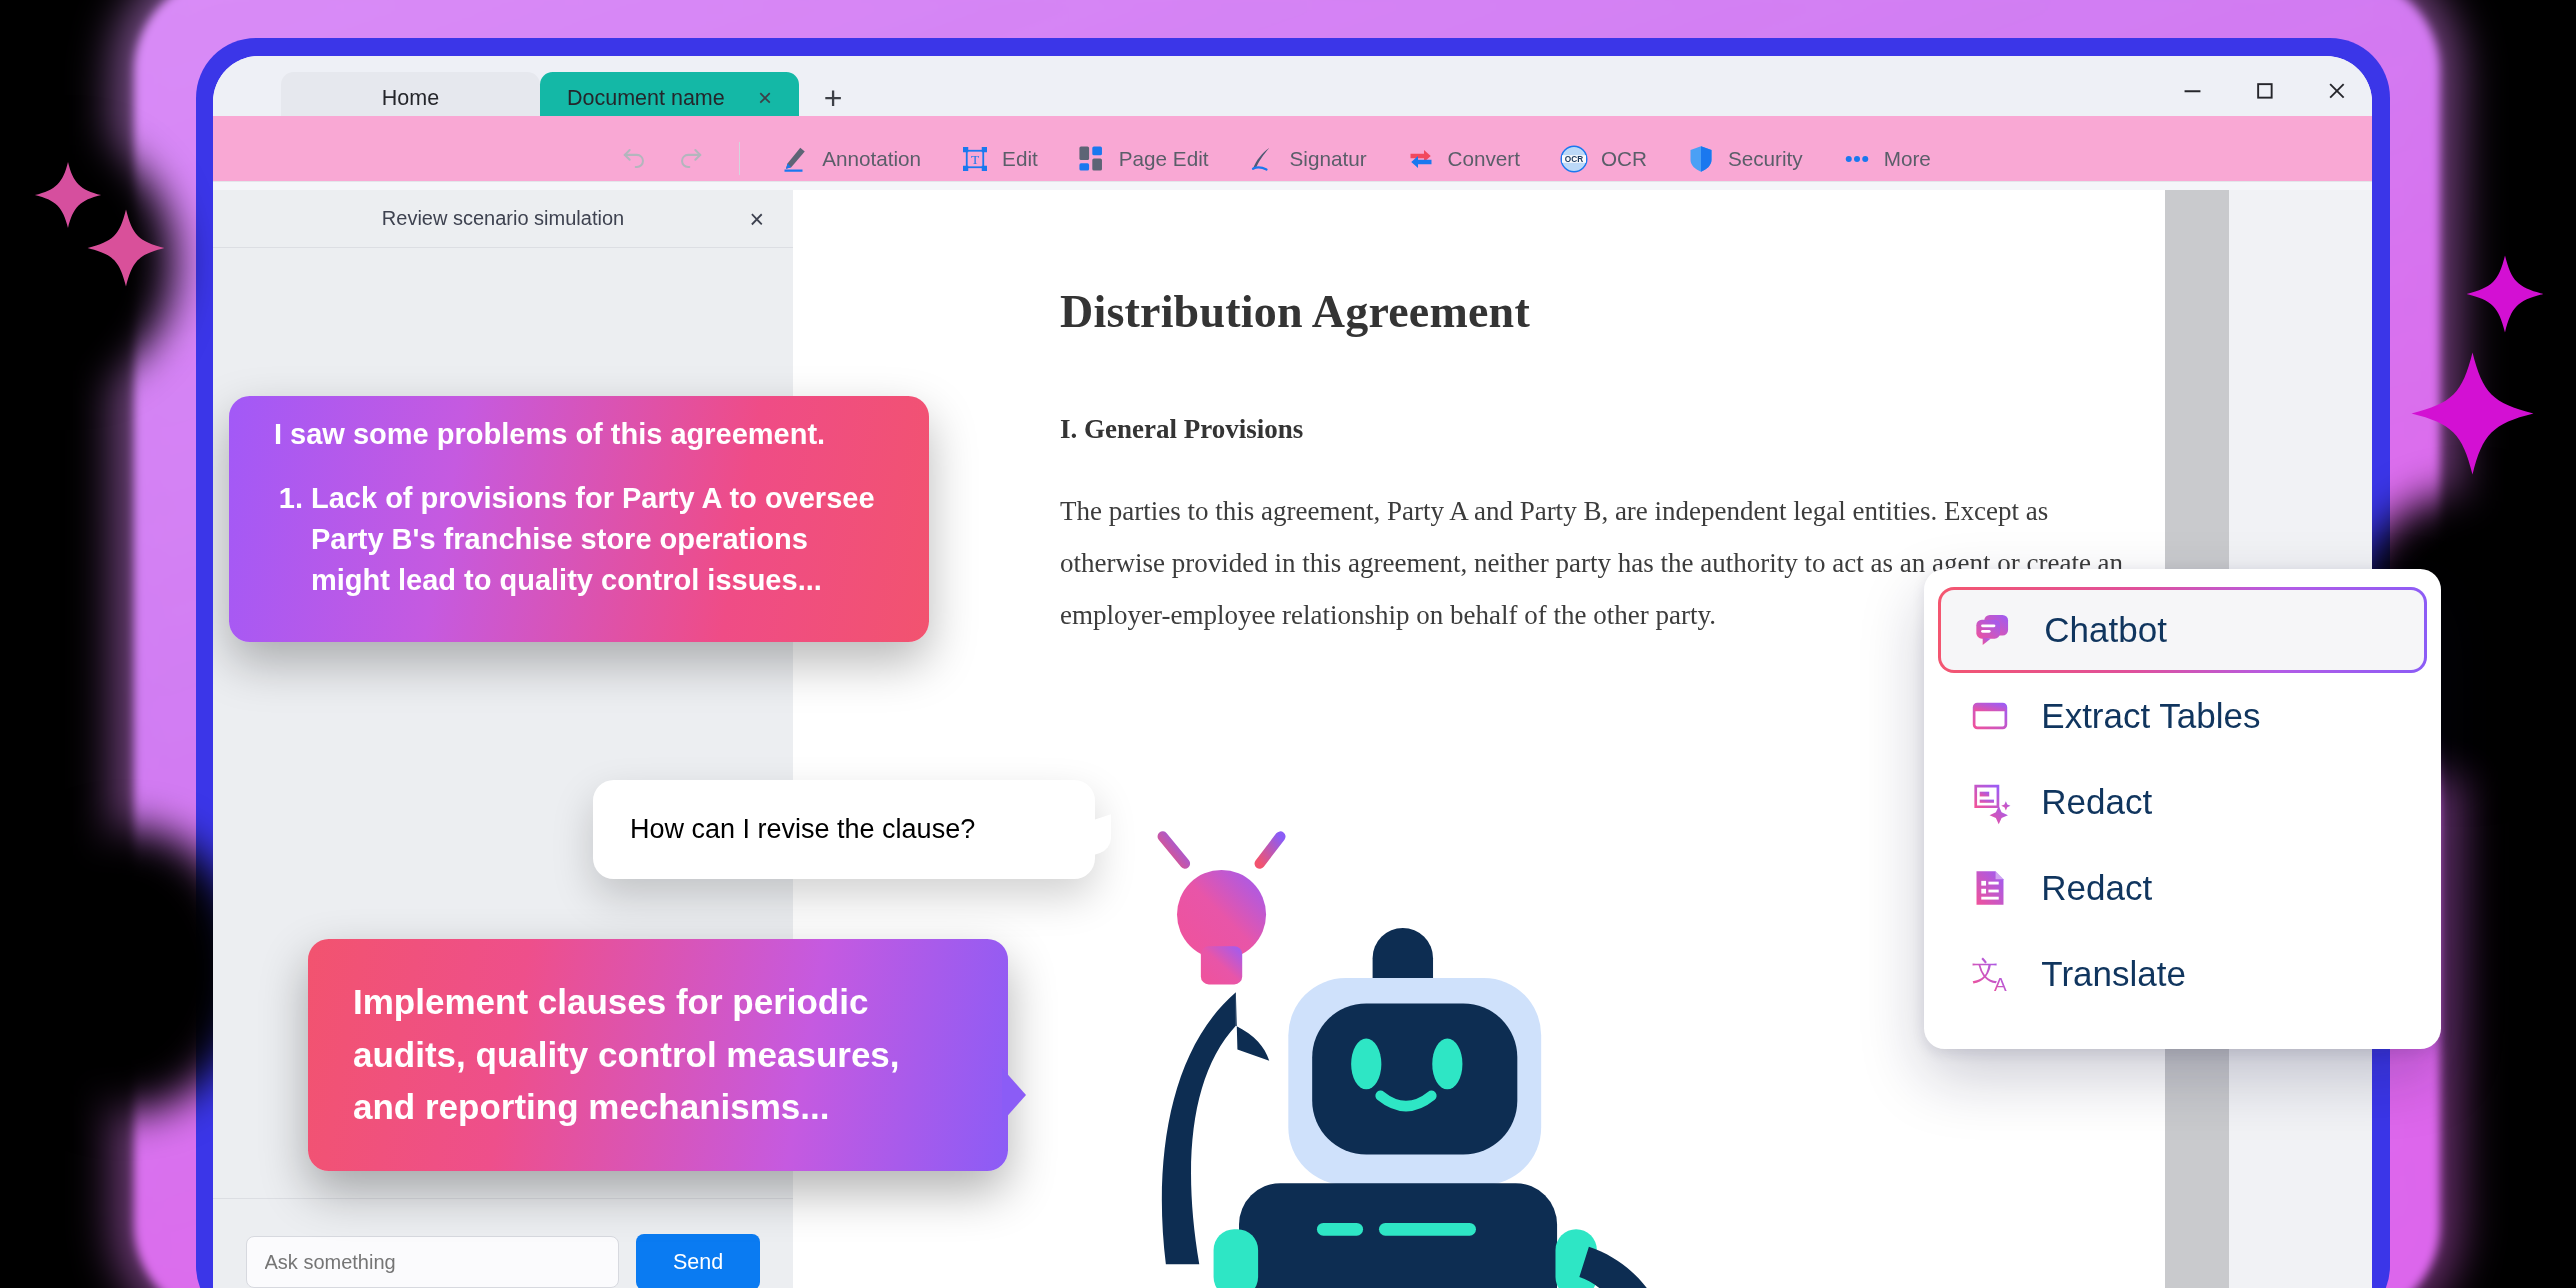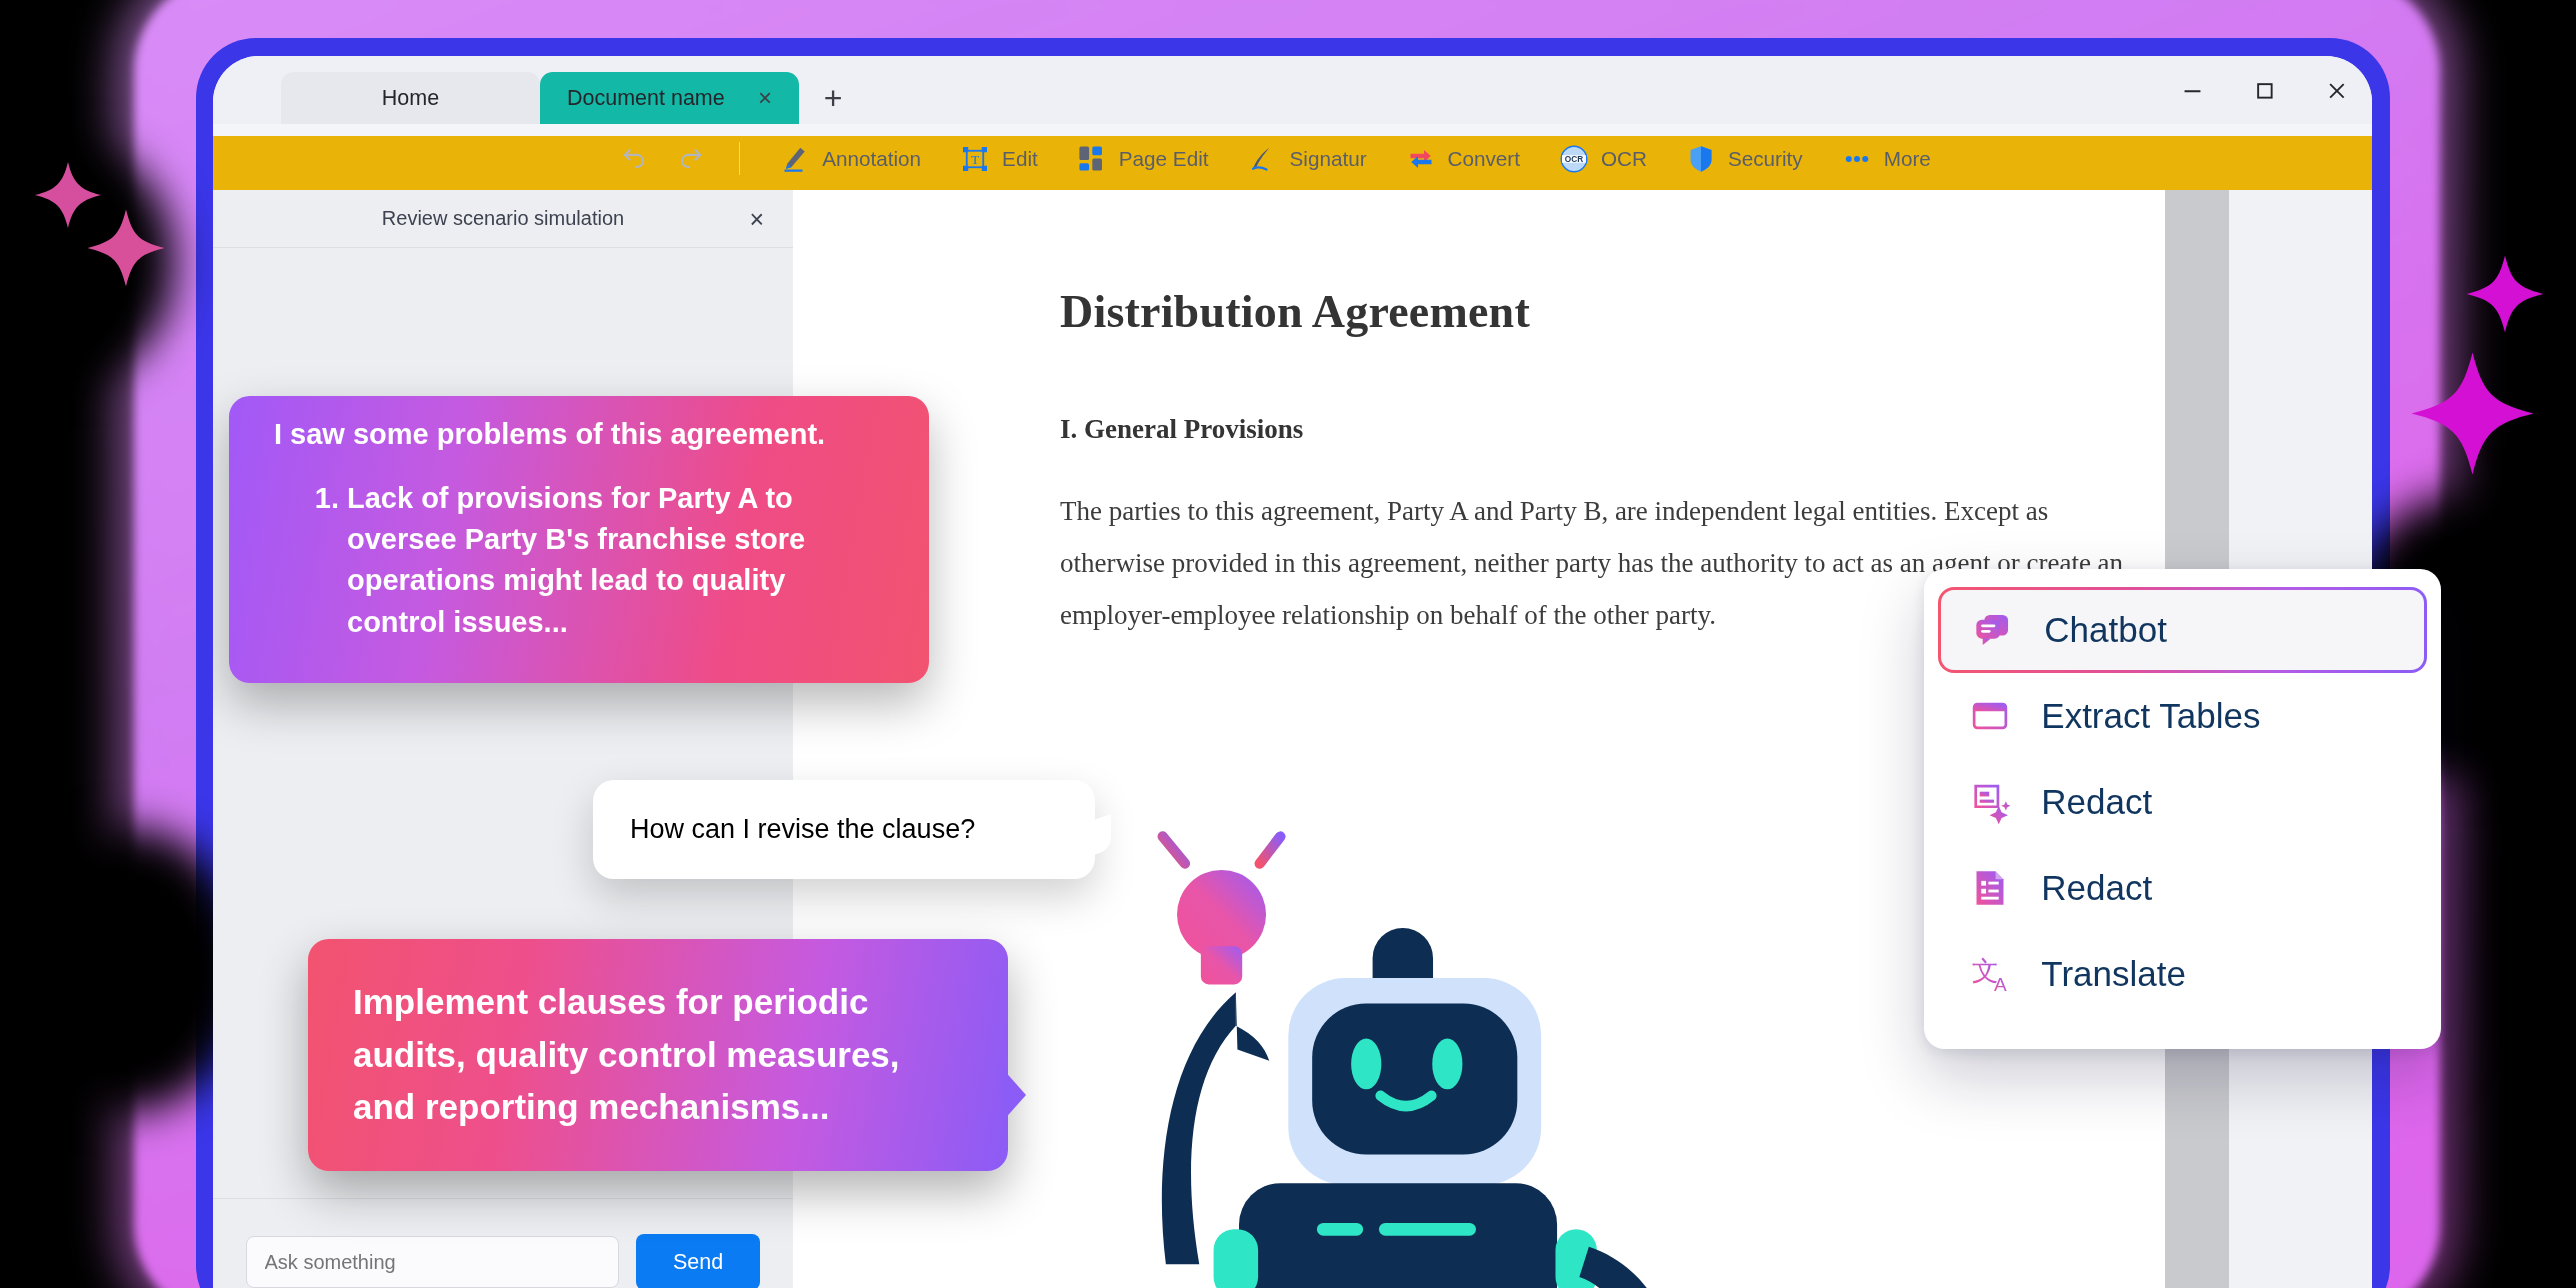--- a/index.html
+++ b/index.html
@@ -55,22 +55,22 @@
     font-size:32px;color:#3d4047;font-weight:300;
   }
   #winctl{
     position:absolute;right:0;top:0;height:68px;display:flex;align-items:center;
   }
   .winbtn{width:72px;height:68px;display:flex;align-items:center;justify-content:center;}
   .winbtn svg{display:block;}
 
   
   #toolbar{
-    position:absolute;left:0;top:80px;width:2159px;height:65px;
-    background:#eab308;display:flex;align-items:flex-start;
+    position:absolute;left:0;top:60px;width:2159px;height:65px;
+    background:#f9a8d4;display:flex;align-items:flex-end;
     border-bottom:0.8px solid #e3e5ea;
   }
   #toolbar-inner{display:flex;align-items:center;gap:0;margin-left:393px;}
   .tb-undo{width:56px;height:45px;display:flex;align-items:center;justify-content:center;}
   .tb-sep{width:0.8px;height:33px;background:#d3d6dd;margin:0 20.7px;}
   .tb-item{display:flex;align-items:center;gap:11px;padding:0 19px;height:45px;cursor:pointer;}
   .tb-item .lbl{font-size:20.7px;color:#5a5e69;white-space:nowrap;}
   .tb-ico{width:32px;height:32px;display:flex;align-items:center;justify-content:center;}
 
   
@@ -127,21 +127,21 @@
   
   .bubble{position:absolute;border-radius:20.7px;box-sizing:border-box;}
 
   #bubble-1{
     left:16px;top:340px;width:700px;padding:19px 45px 40px 45px;
     background:linear-gradient(100deg,#a259f7 0%,#c55ae0 32%,#ef4c86 72%,#f2536f 100%);
     box-shadow:0 20.7px 48px rgba(0,0,0,.28);
   }
   #bubble-1 .line1{font-size:29px;font-weight:bold;color:#fff;line-height:1.35;}
   #bubble-1 ol{margin:24px 0 0 0;padding-left:37px;}
-  #bubble-1 li{font-size:29px;font-weight:bold;color:#fff;line-height:1.42;margin-left:36px;}
+  #bubble-1 li{font-size:29px;font-weight:bold;color:#fff;line-height:1.42;}
 
   #bubble-2{
     left:380px;top:724px;width:502px;padding:32px 37px;
     background:#fff;box-shadow:0 17.5px 41px rgba(0,0,0,.18);
   }
   #bubble-2 .t{font-size:27px;font-weight:normal;color:#000000;line-height:1.3;}
   #bubble-2::after{
     content:"";position:absolute;right:-16px;bottom:24px;width:35px;height:35px;
     background:#fff;border-radius:0 0 11px 0;transform:skewY(-18deg);
   }

